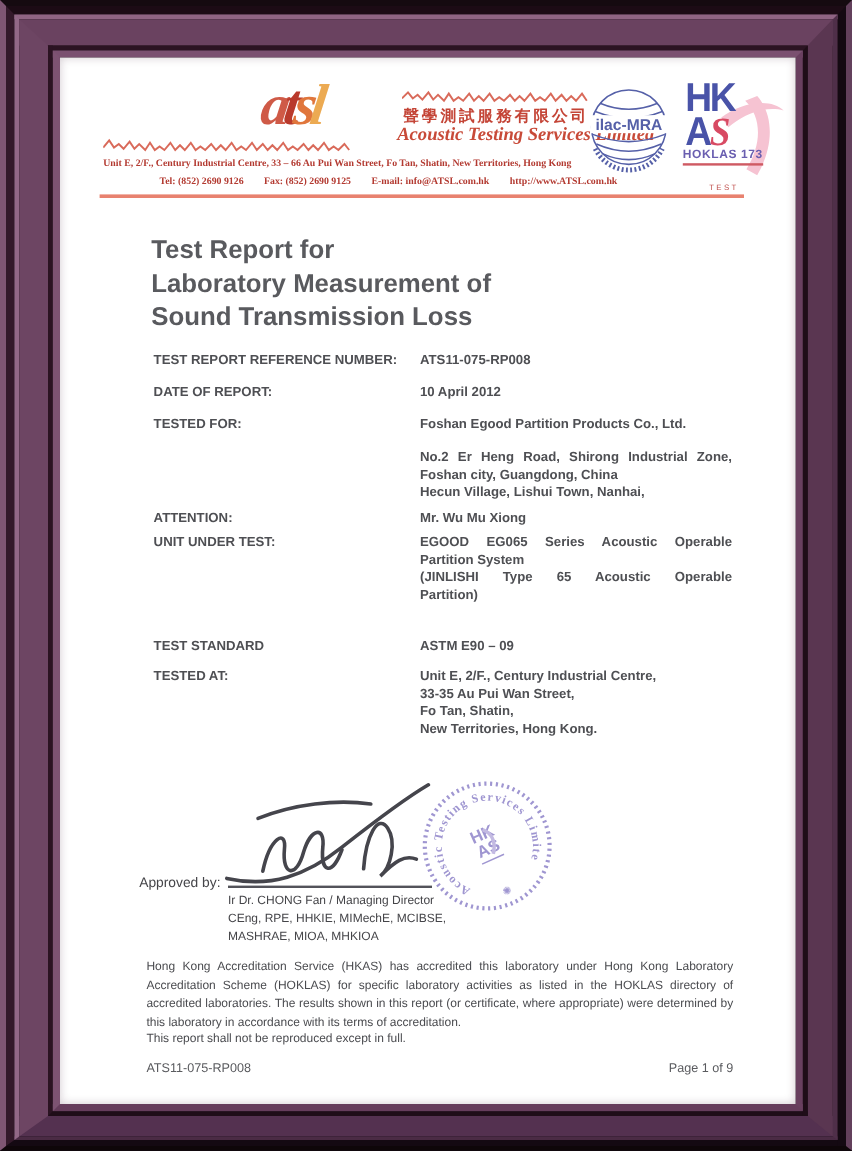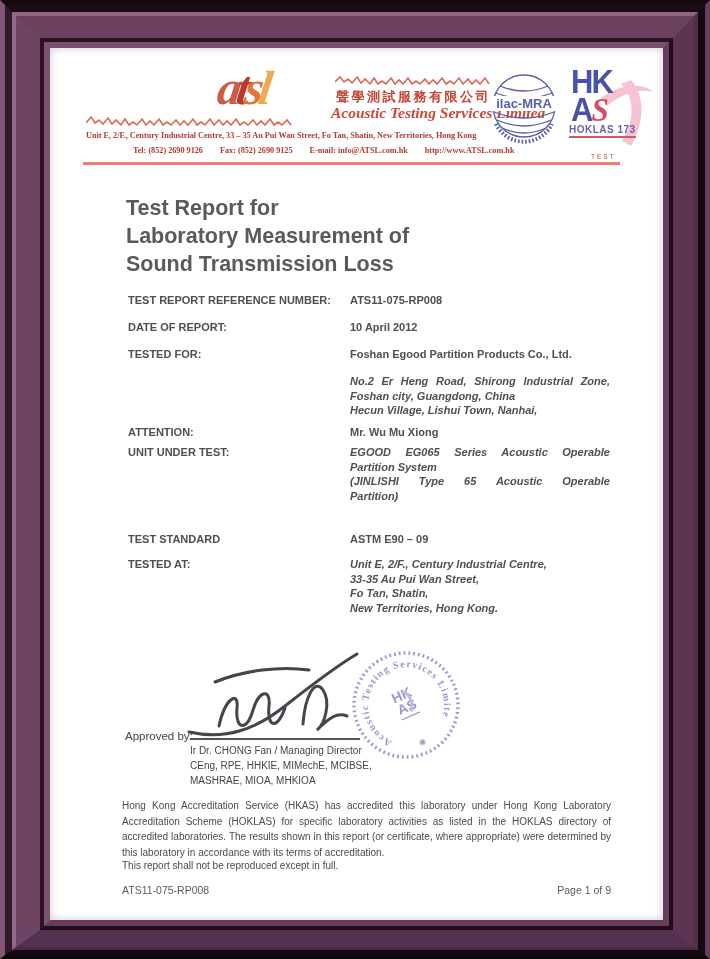--- a/index.html
+++ b/index.html
@@ -39,25 +39,25 @@
   .hkas-test{position:absolute;left:24px;top:85px;font-size:6.5px;color:#c0504d;letter-spacing:2px;}
 
   
   .title{left:76px;top:146px;font-size:21.5px;font-weight:bold;color:#595a5e;line-height:28px;}
 
   
   .frow{left:78px;width:482px;font-size:11px;font-weight:bold;color:#4e4f53;line-height:14.5px;}
   .flabel{position:absolute;left:0;top:0;white-space:nowrap;}
   .fvalue{position:absolute;left:222px;top:0;width:260px;}
   .nowrap{white-space:nowrap;}
-  .vline{width:260px;font-style:italic;}
+  .vline{width:260px;}
   .vline.j{text-align:justify;text-align-last:justify;}
 
   
-  .approved-label{left:75px;top:682px;font-size:11.5px;color:#454549;}
+  .approved-label{left:66px;top:682px;font-size:11.5px;color:#454549;}
   .sig-line{left:140px;top:690px;width:170px;height:2px;background:#53535a;}
   .sig-name{left:140px;top:695px;font-size:10px;color:#454549;line-height:15px;}
   .stamp{left:300px;top:601px;width:112px;height:112px;transform:rotate(-24deg);opacity:.85;}
 
   
   .acc-para{left:72px;top:750px;width:489px;font-size:10px;line-height:15.5px;color:#4a4b4f;
     text-align:justify;text-align-last:left;}
   .repro{left:72px;top:812px;font-size:10px;color:#4a4b4f;}
   .bottomrow{left:72px;top:836px;width:489px;display:flex;justify-content:space-between;
     font-size:10.5px;color:#5a5b5f;}
@@ -78,21 +78,21 @@
     <path class="zig" d="M0,9 l5,-6 l4,6 l4,-3 l4,4 l5,-6 l4,6 l4,-4 l5,5 l4,-6 l4,6 l4,-3 l4,3 l5,-6 l4,6 l4,-4 l4,4 l5,-6 l4,6 l4,-3 l4,3 l5,-5 l4,5 l4,-4 l4,4 l5,-6 l4,6 l4,-3 l4,3 l5,-6 l4,6 l5,-5 l4,5 l4,-4 l4,4 l5,-6 l4,6 l4,-3 l4,3 l5,-5 l4,5 l4,-4 l4,4 l5,-6 l4,6 l4,-3 l4,3 l5,-5 l4,5"></path>
   </svg>
   <svg class="abs" style="left:285px;top:26px;width:170px;height:13px" viewBox="0 0 170 13" preserveAspectRatio="none">
     <path class="zig" d="M0,8 l5,-5 l4,5 l4,-3 l4,4 l5,-6 l4,6 l4,-4 l5,5 l4,-6 l4,6 l4,-3 l4,3 l5,-6 l4,6 l4,-4 l4,4 l5,-6 l4,6 l4,-3 l4,3 l5,-5 l4,5 l4,-4 l4,4 l5,-6 l4,6 l4,-3 l4,3 l5,-6 l4,6 l5,-5 l4,5 l4,-4 l4,4 l5,-6 l4,6"></path>
   </svg>
 
   <div class="abs logo-letters"><span class="la">a</span><span class="lt">t</span><span class="ls">s</span><span class="ll">l</span></div>
 
   <div class="abs cjk">聲學測試服務有限公司</div>
   <div class="abs script-en">Acoustic Testing Services Limited</div>
-  <div class="abs addr1">Unit E, 2/F., Century Industrial Centre, 33 – 35 Au Pui Wan Street, Fo Tan, Shatin, New Territories, Hong Kong</div>
+  <div class="abs addr1">Unit E, 2/F., Century Industrial Centre, 33 – 66 Au Pui Wan Street, Fo Tan, Shatin, New Territories, Hong Kong</div>
   <div class="abs contact">
     <span>Tel: (852) 2690 9126</span>
     <span>Fax: (852) 2690 9125</span>
     <span>E-mail: info@ATSL.com.hk</span>
     <span>http://www.ATSL.com.hk</span>
   </div>
   <div class="abs rule"></div>
 
   <svg class="abs" style="left:438px;top:24px;width:72px;height:74px" viewBox="0 0 72 74">
     <g stroke="#5560a8" fill="none" stroke-width="1.3">

